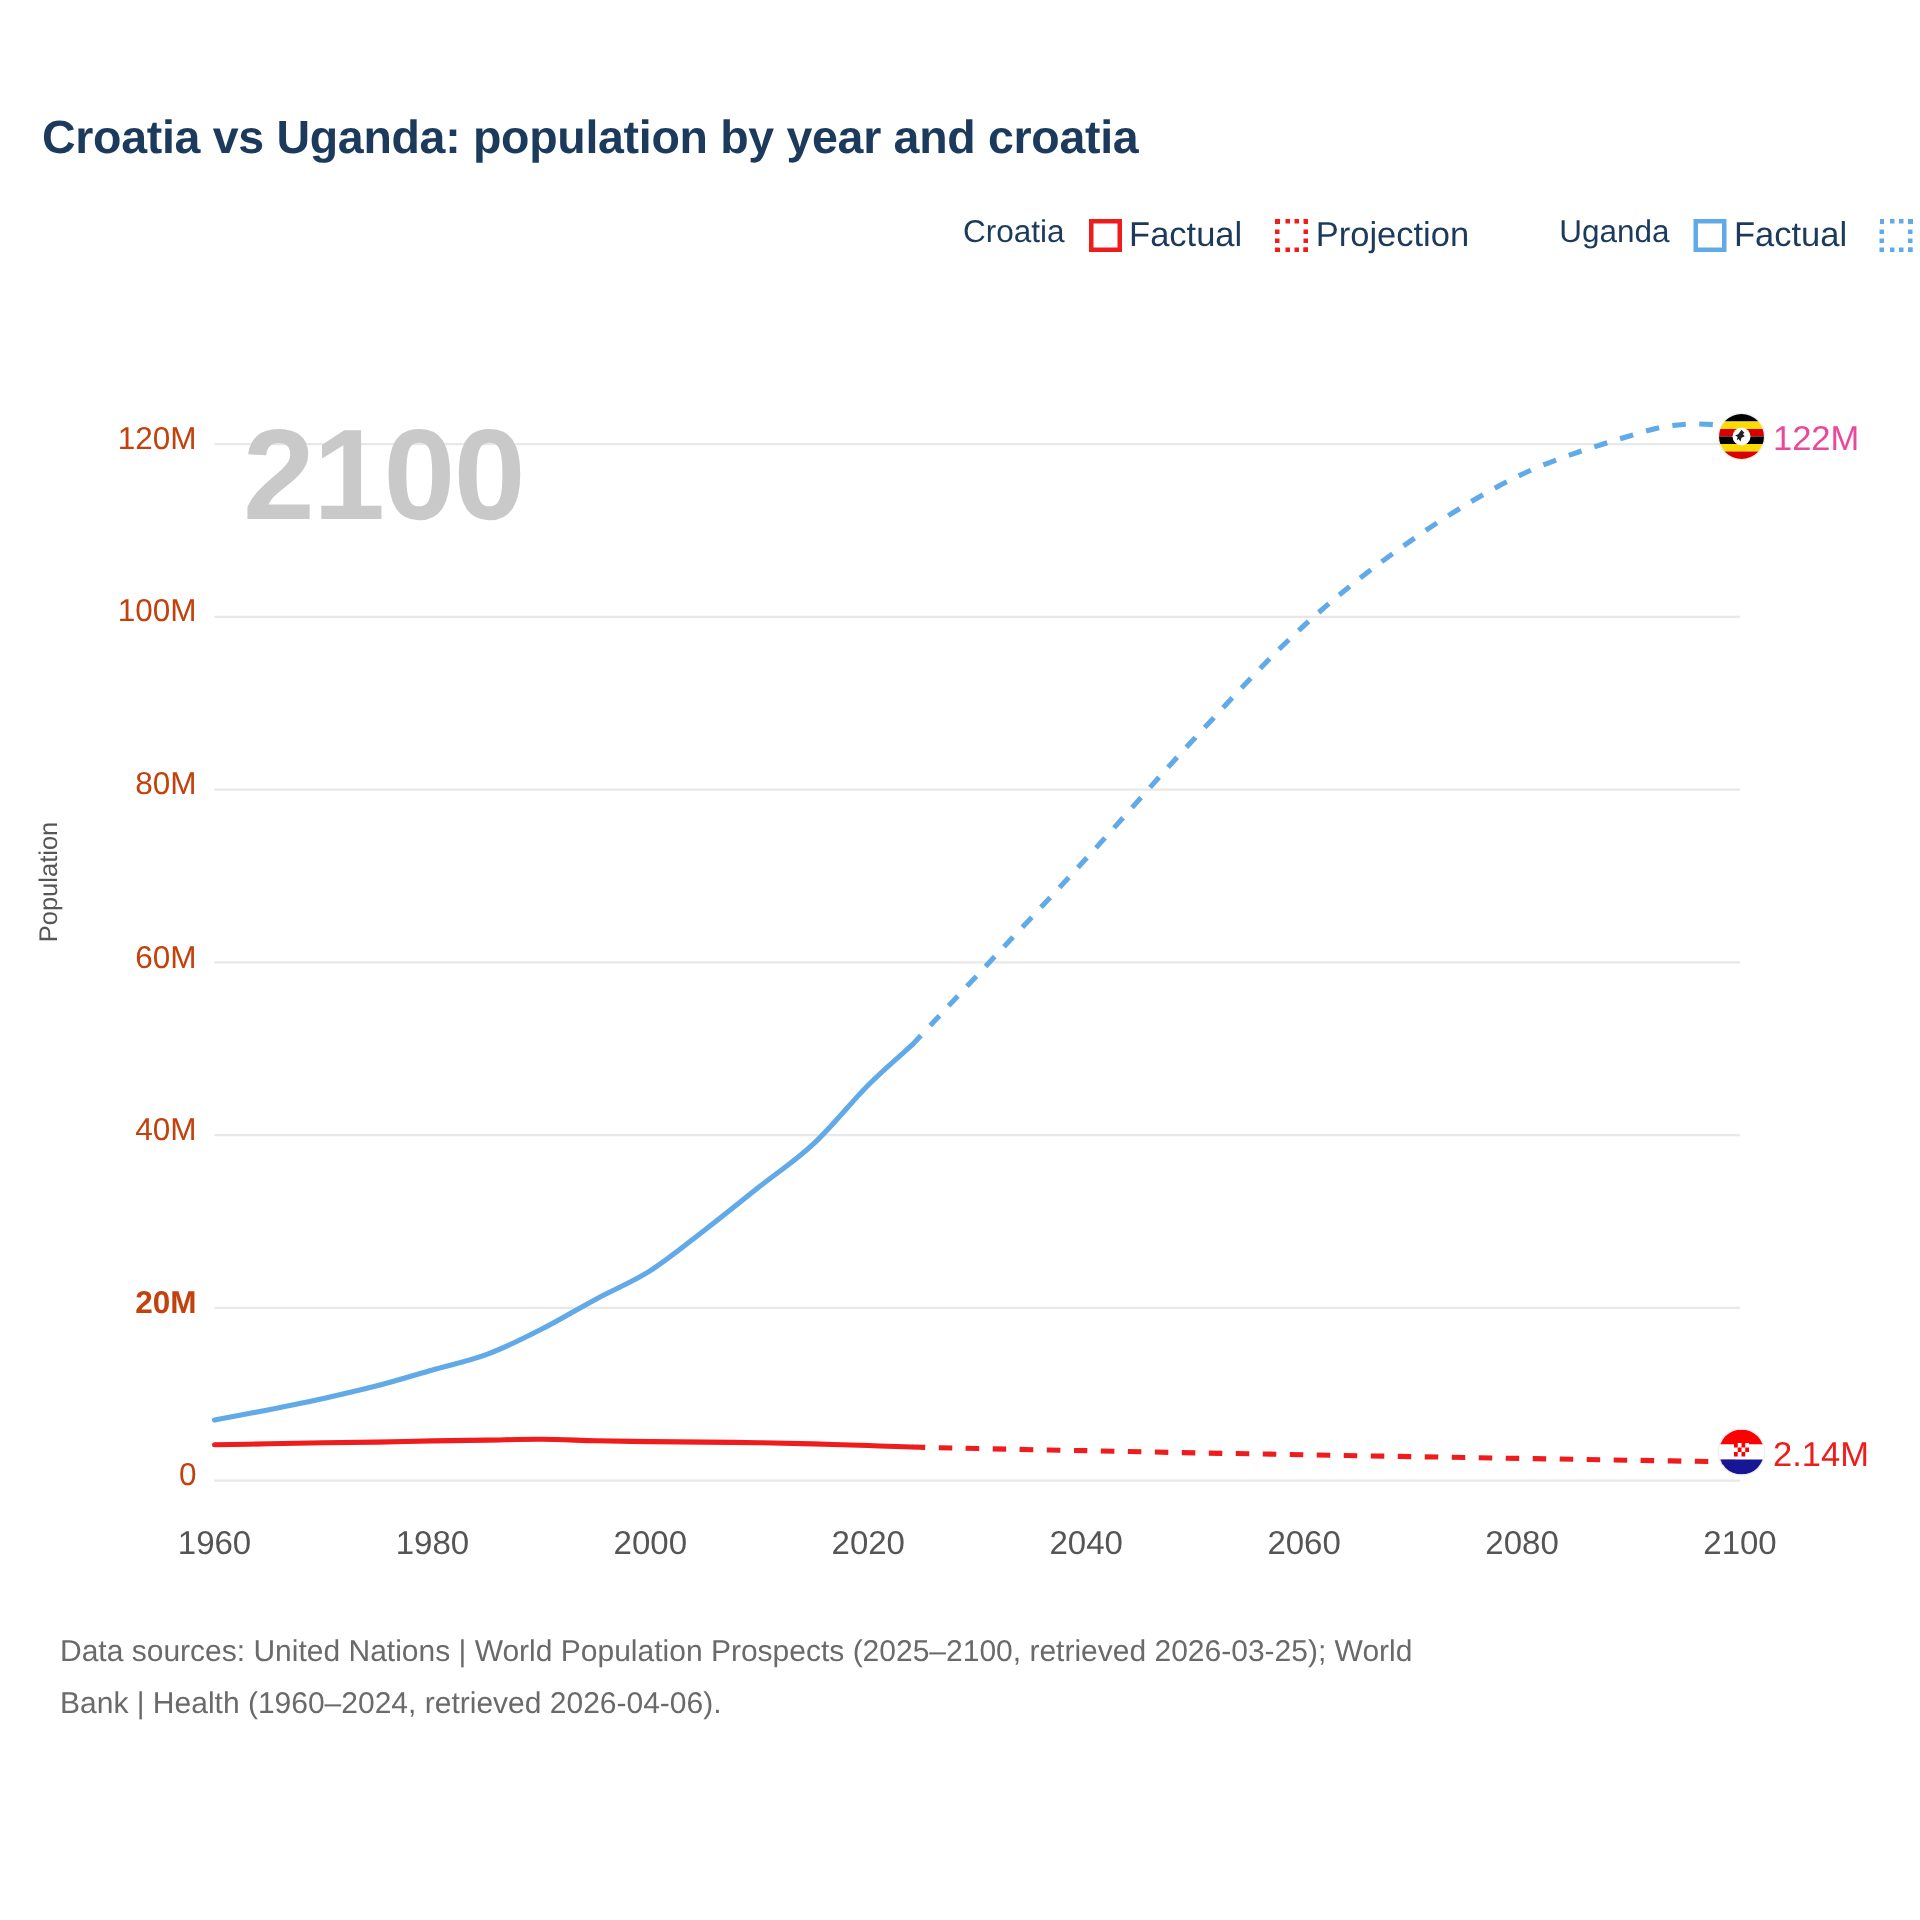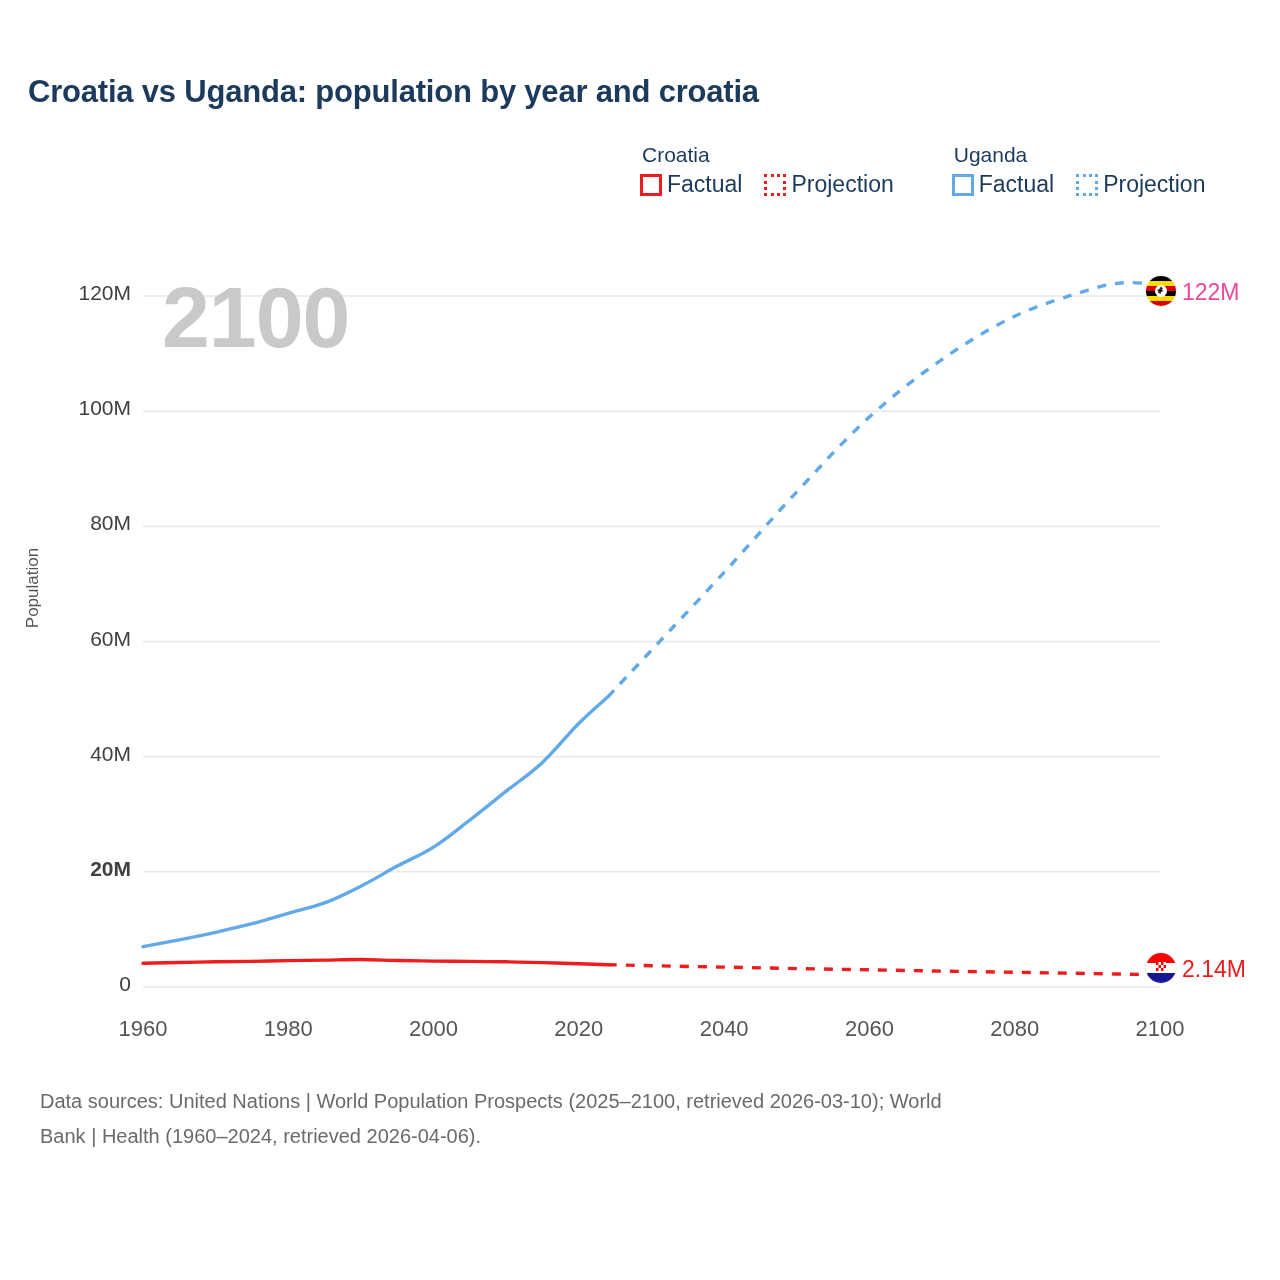--- a/index.html
+++ b/index.html
@@ -13,21 +13,21 @@
   .title{
     position:absolute;left:28px;top:74px;
     font-size:31px;font-weight:bold;color:#1b3a5c;
     letter-spacing:-0.2px;
   }
   
   .legend{
     position:absolute;left:640px;top:143px;
     display:flex;gap:58px;align-items:flex-start;
   }
-  .legend-group{display:flex;flex-direction:column;gap:4px;}
+  .legend-group{display:flex;flex-direction:row;gap:16px;}
   .legend-group-title{
     font-size:21px;color:#1b3a5c;padding-left:2px;
   }
   .legend-items{display:flex;gap:22px;align-items:center;}
   .legend-item{display:flex;align-items:center;gap:5px;}
   .swatch{width:22px;height:22px;box-sizing:border-box;background:#fff;}
   .sw-solid-red{border:3px solid #ee1c1c;}
   .sw-dot-red{border:3px dotted #ee1c1c;}
   .sw-solid-blue{border:3px solid #62a9e8;}
   .sw-dot-blue{border:3px dotted #62a9e8;}
@@ -36,21 +36,21 @@
   
   .plot-wrap{position:absolute;left:0;top:0;width:1280px;height:1280px;}
   .ylabel{
     position:absolute;left:-42px;top:578px;
     width:150px;text-align:center;
     transform:rotate(-90deg);
     font-size:17px;color:#555;
   }
   .ytick{
     position:absolute;right:0;
-    font-size:21px;color:#404040;
+    font-size:21px;color:#c2410c;
     text-align:right;width:130px;
   }
   .xtick{
     position:absolute;
     font-size:22px;color:#555;
     text-align:center;width:100px;
   }
   .watermark{
     position:absolute;left:162px;top:268px;
     font-size:86px;font-weight:bold;color:#c9c9c9;
@@ -171,15 +171,15 @@
         <rect x="17.5" y="12" width="2.5" height="3" fill="#ff0000"></rect>
         <rect x="10" y="15" width="2.5" height="3" fill="#ff0000"></rect>
         <rect x="15" y="15" width="2.5" height="3" fill="#ff0000"></rect>
       </g>
     </svg>
   </div>
   <div class="endlabel" style="left:1182px;top:956px;color:#ee1c1c;">2.14M</div>
 </div>
 
 <div class="footer">
-  <div>Data sources: United Nations | World Population Prospects (2025–2100, retrieved 2026-03-10); World</div>
+  <div>Data sources: United Nations | World Population Prospects (2025–2100, retrieved 2026-03-25); World</div>
   <div class="line2">Bank | Health (1960–2024, retrieved 2026-04-06).</div>
 </div>
 
 </body></html>

